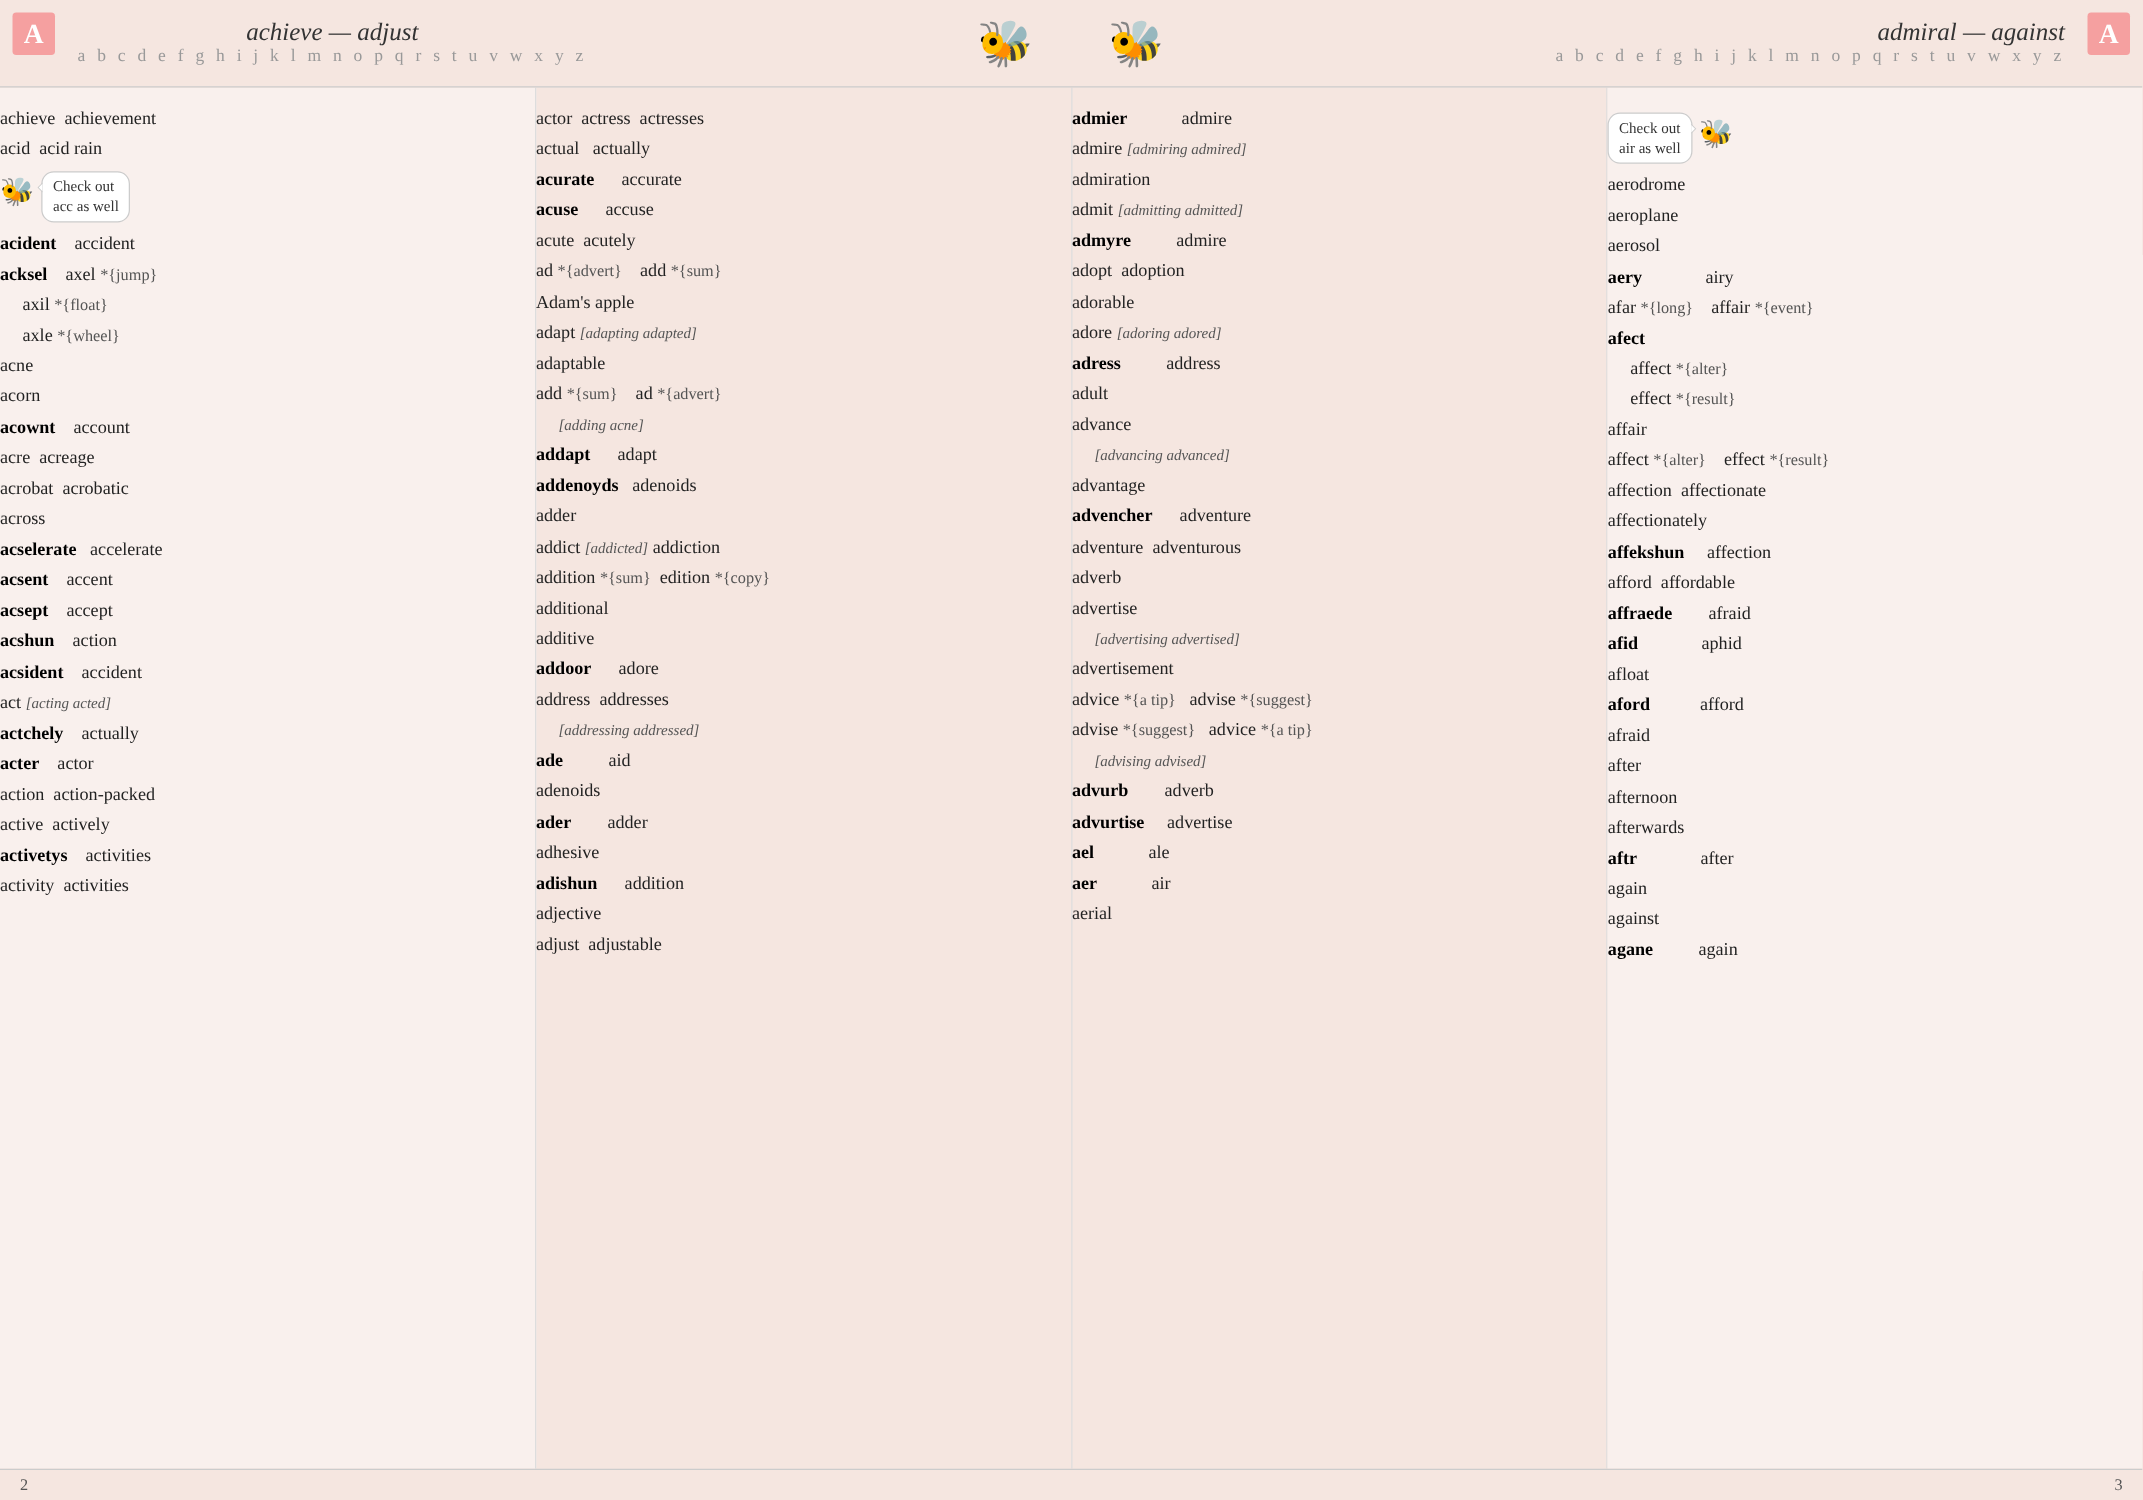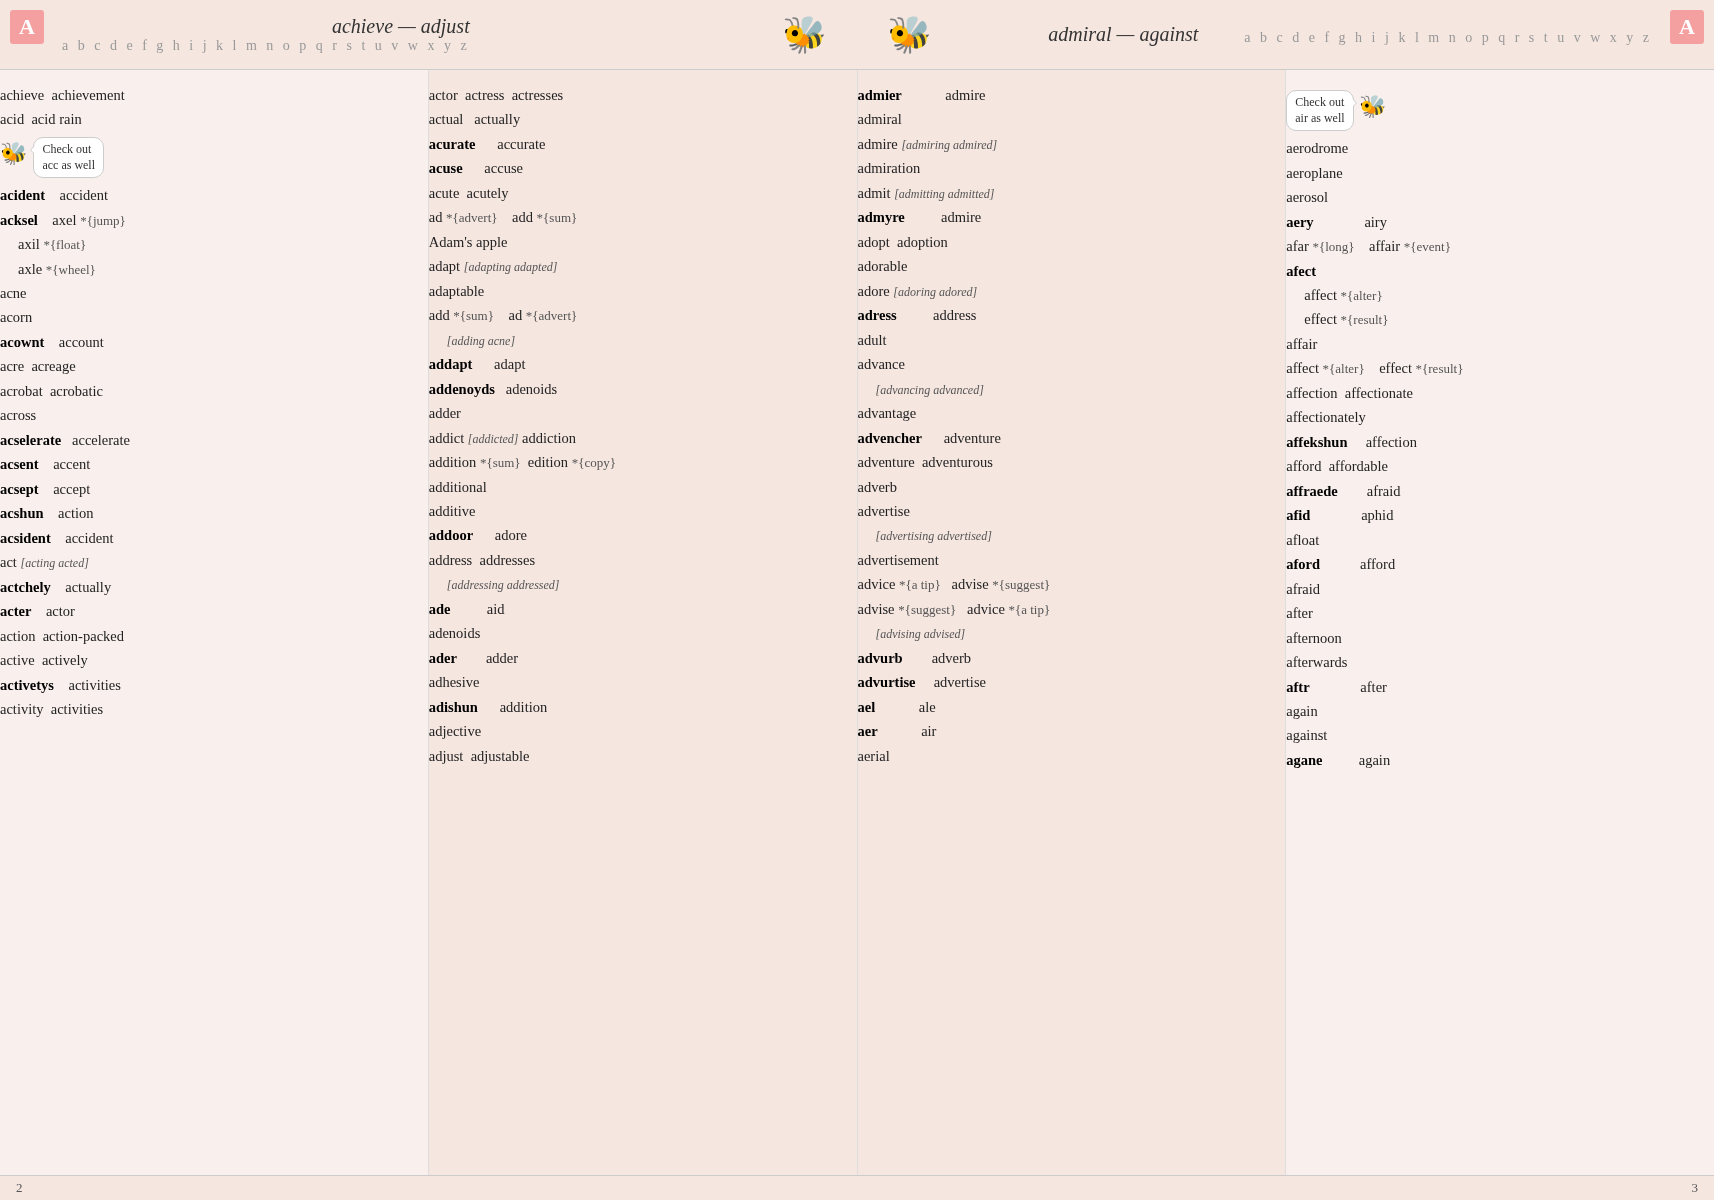--- a/index.html
+++ b/index.html
@@ -18,26 +18,26 @@
       align-items: center;
       padding: 6px 16px;
       background: #f5e6e0;
       border-bottom: 1px solid #ccc;
       position: relative;
       min-height: 70px;
     }
     .header-left {
       display: flex;
       flex-direction: column;
-      align-items: flex-end;
+      align-items: center;
       min-width: 300px;
     }
     .header-right {
       display: flex;
-      flex-direction: row;
+      flex-direction: column;
       align-items: flex-end;
       min-width: 300px;
       margin-left: auto;
       justify-content: flex-end;
     }
     .letter-badge {
       background: #f5a0a0;
       color: #fff;
       font-weight: bold;
       font-size: 22px;
@@ -387,23 +387,20 @@
     <div class="entry">
       <span class="word">adjust</span>&nbsp;&nbsp;<span class="word">adjustable</span>
     </div>
   </div>
 
   <div class="col">
     <div class="entry">
       <span class="word-red">admier</span>&nbsp;&nbsp;&nbsp;&nbsp;&nbsp;&nbsp;&nbsp;&nbsp;&nbsp;&nbsp;&nbsp;&nbsp;<span class="word">admire</span>
     </div>
     <div class="entry">
-      <span class="word">admiral</span>
-    </div>
-    <div class="entry">
       <span class="word">admire</span>&nbsp;<span class="word-bracket">[admiring admired]</span>
     </div>
     <div class="entry">
       <span class="word">admiration</span>
     </div>
     <div class="entry">
       <span class="word">admit</span>&nbsp;<span class="word-bracket">[admitting admitted]</span>
     </div>
     <div class="entry">
       <span class="word-red">admyre</span>&nbsp;&nbsp;&nbsp;&nbsp;&nbsp;&nbsp;&nbsp;&nbsp;&nbsp;&nbsp;<span class="word">admire</span>

